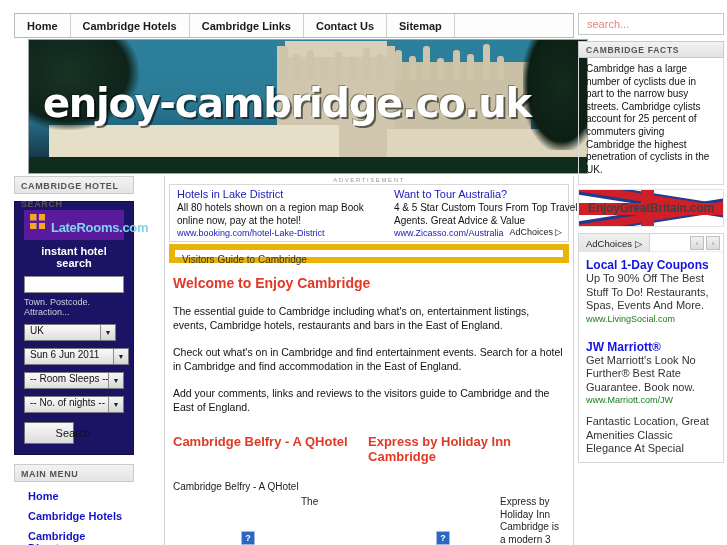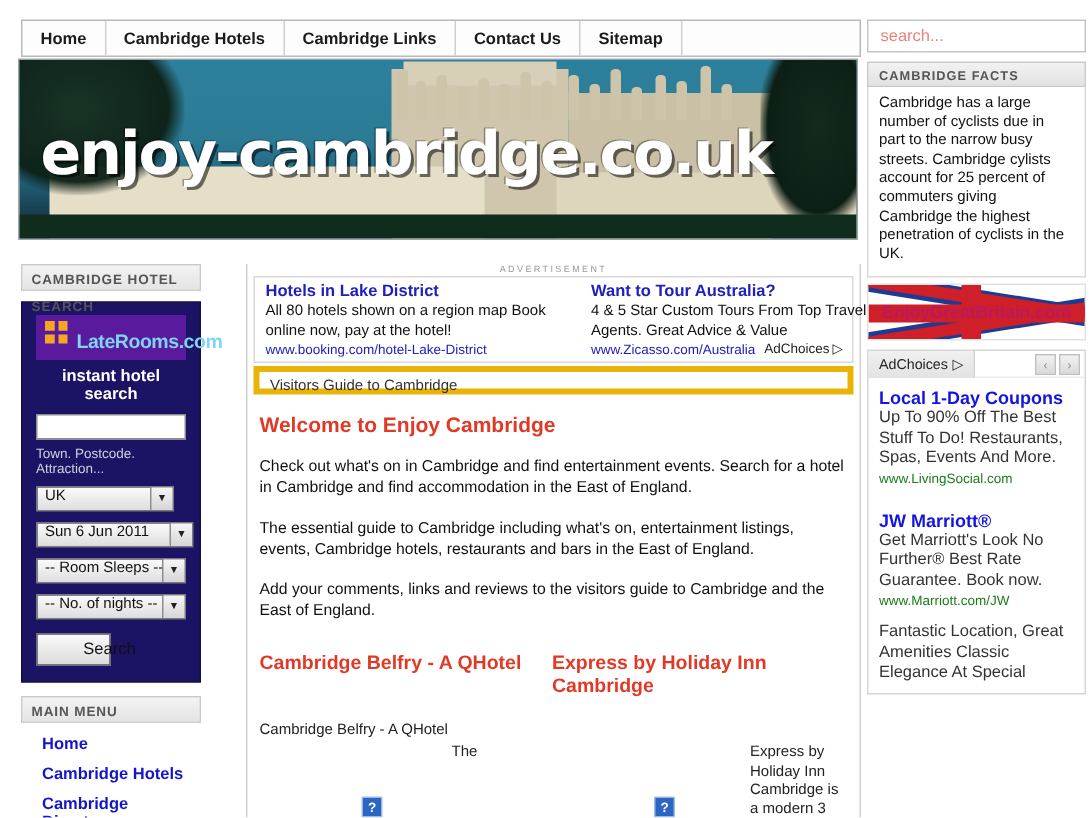--- a/index.html
+++ b/index.html
@@ -27,22 +27,22 @@
     padding: 0 12px;
     border-right: 1px solid #cfcfcf;
     font-size: 11px; font-weight: bold; color: #1a1a1a;
     white-space: nowrap;
     cursor: pointer;
   }
   .navfill { flex: 1; border-right: none; }
 
   
   .hero {
-    position: absolute; left: 12px; top: 39px;
-    width: 560px; height: 121px;
+    position: absolute; left: 28px; top: 39px;
+    width: 560px; height: 135px;
     overflow: hidden;
     border: 1px solid #9aa6ab;
     background: linear-gradient(#2f7f99 0%, #2b7289 42%, #1d4f63 60%, #14323f 100%);
   }
   .hero .sky { position:absolute; inset:0;
     background: linear-gradient(#2d809c 0%, #2b7b95 45%, #246a84 62%, #10242e 100%); }
   .hero .treeL { position:absolute; left:-8px; top:-6px; width:118px; height:96px;
     background: radial-gradient(ellipse at 40% 40%, #17301f 0%, #0d2016 60%, rgba(10,25,18,0) 72%);
     opacity:.96; }
   .hero .treeR { position:absolute; right:-6px; top:-10px; width:70px; height:120px;
@@ -117,26 +117,26 @@
   
   .centercol { position: absolute; left: 164px; top: 176px; width: 410px; bottom: 0;
      border-left: 1px solid #d0d0d0; border-right: 1px solid #d0d0d0; }
   .adlabel { text-align:center; font-size: 6px; color:#999; letter-spacing: 1.6px;
      padding-top: 1px; }
   .adbox { border: 1px solid #d8d8d8; margin: 1px 4px 0 4px; height: 58px; position: relative;
      padding: 3px 6px; }
   .adcol { position: absolute; top: 3px; width: 190px; }
   .adcol.left { left: 7px; }
   .adcol.right { left: 224px; }
-  .adtitle { font-size: 11px; font-weight: bold; color: #2020bb; }
+  .adtitle { font-size: 11px; font-weight: normal; color: #2020bb; }
   .adtext { font-size: 10px; color: #111; line-height: 13px; margin-top: 1px; }
   .adurl { font-size: 9px; color: #2020bb; margin-top: 1px; }
   .adchoices { position:absolute; right: 6px; bottom: 4px; font-size: 9px; color:#222;
      display:flex; align-items:center; gap:2px; }
-  .crumb { margin: 2px 4px 0 4px; border: 4px solid #eab308; height: 19px; line-height: 19px;
+  .crumb { margin: 2px 4px 0 4px; border: 6px solid #eab308; height: 19px; line-height: 19px;
      padding: 0 7px; font-size: 10px; color: #333; }
   .content { padding: 12px 8px 0 8px; }
   .h1 { font-size: 14px; font-weight: bold; color: #e03a26; }
   .para { font-size: 10.5px; color: #111; line-height: 14px; margin-top: 13px; }
   .hotelrow { display:flex; margin-top: 20px; }
   .hoteltitle { font-size: 13px; font-weight: bold; color: #e03a26; }
   .hotelcap { font-size: 10px; color: #222; margin-top: 17px; }
   .brokenimg { width: 14px; height: 14px; background:#2b66c4; border:1px solid #9fb9e0;
      color:#fff; font-size:9px; font-weight:bold; display:flex; align-items:center;
      justify-content:center; border-radius:1px; }
@@ -156,21 +156,21 @@
      border:1px solid #e2e2e2; }
   .flag .d1, .flag .d2 { position:absolute; left:-12%; width:124%; height:13px; background:#1f3a93; }
   .flag .d1 { top: 3px; transform: rotate(9deg); }
   .flag .d2 { bottom: 3px; transform: rotate(-9deg); }
   .flag .d1w, .flag .d2w { position:absolute; left:-12%; width:124%; height:8px; background:#cf2029; }
   .flag .d1w { top: 5px; transform: rotate(9deg); }
   .flag .d2w { bottom: 5px; transform: rotate(-9deg); }
   .flag .hbar { position:absolute; left:0; right:0; top:13px; height:12px; background:#cf2029; }
   .flag .vbar { position:absolute; top:0; bottom:0; left:62px; width:13px; background:#cf2029; }
   .flag .txt { position:absolute; left:0; right:0; top:11px; text-align:center;
-     font-size: 12px; font-weight: bold; color:#be185d; letter-spacing:-.2px; }
+     font-size: 12px; font-weight: bold; color:#404040; letter-spacing:-.2px; }
   .adunit { margin-top: 6px; border: 1px solid #d6d6d6; position: relative; padding: 0 0 6px 0; }
   .adtabrow { height: 18px; position: relative; border-bottom: 1px solid #ececec; }
   .adtab { position:absolute; left:0; top:0; height:18px; padding: 0 7px;
      background: linear-gradient(#f0f0f0,#e3e3e3); border-right:1px solid #d2d2d2;
      display:flex; align-items:center; gap:3px; font-size: 9.5px; color:#222; }
   .arrows { position:absolute; right:3px; top:2px; display:flex; gap:2px; }
   .arrowbtn { width:14px; height:14px; background: linear-gradient(#f2f2f2,#dadada);
      border:1px solid #bfbfbf; display:flex; align-items:center; justify-content:center;
      font-size:8px; color:#888; }
   .sideadtitle { font-size: 12px; font-weight: bold; color: #1414e0; padding: 6px 7px 0 7px; }
@@ -276,22 +276,22 @@
       <div class="adchoices">
         <span>AdChoices</span>
         <span>▷</span>
       </div>
     </div>
 
     <div class="crumb">Visitors Guide to Cambridge</div>
 
     <div class="content">
       <div class="h1">Welcome to Enjoy Cambridge</div>
+      <div class="para">The essential guide to Cambridge including what's on, entertainment listings, events, Cambridge hotels, restaurants and bars in the East of England.</div>
       <div class="para">Check out what's on in Cambridge and find entertainment events. Search for a hotel in Cambridge and find accommodation in the East of England.</div>
-      <div class="para">The essential guide to Cambridge including what's on, entertainment listings, events, Cambridge hotels, restaurants and bars in the East of England.</div>
       <div class="para">Add your comments, links and reviews to the visitors guide to Cambridge and the East of England.</div>
 
       <div class="hotelrow">
         <div style="width:198px;" class="hoteltitle">Cambridge Belfry - A QHotel</div>
         <div style="width:200px;" class="hoteltitle">Express by Holiday Inn Cambridge</div>
       </div>
 
       <div class="hotelcap">Cambridge Belfry - A QHotel</div>
 
       <div style="display:flex; margin-top:4px;">

